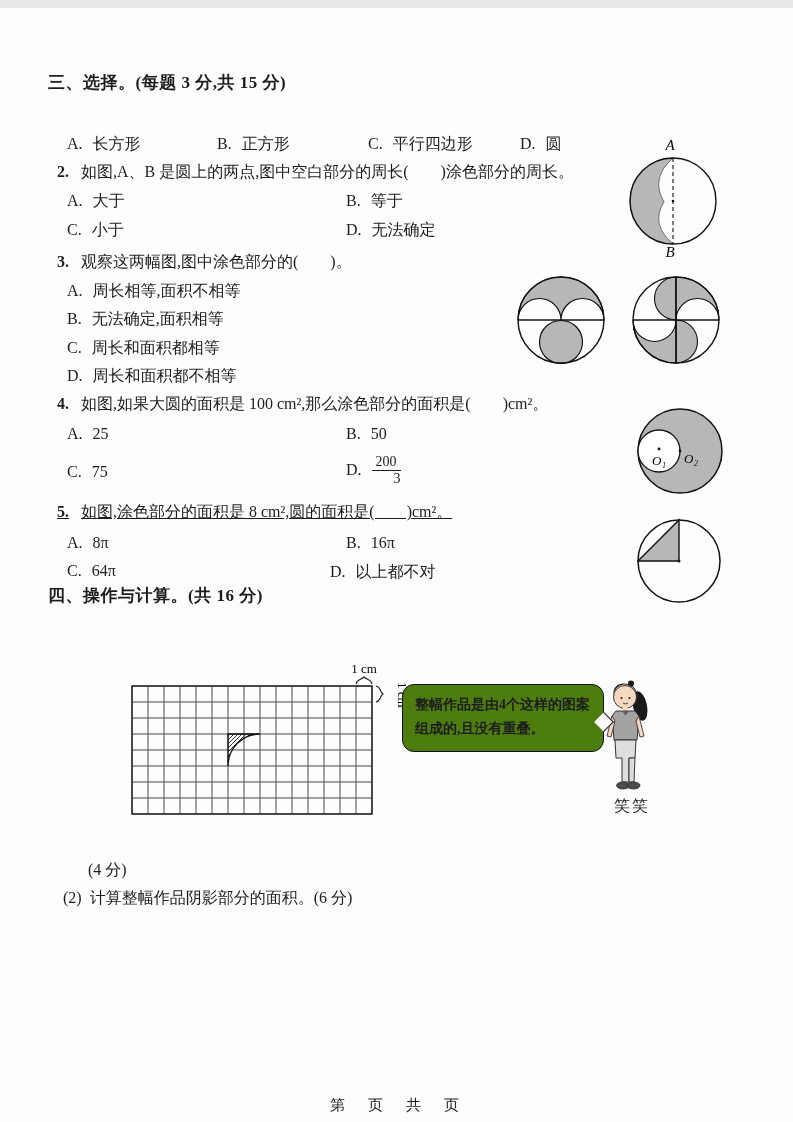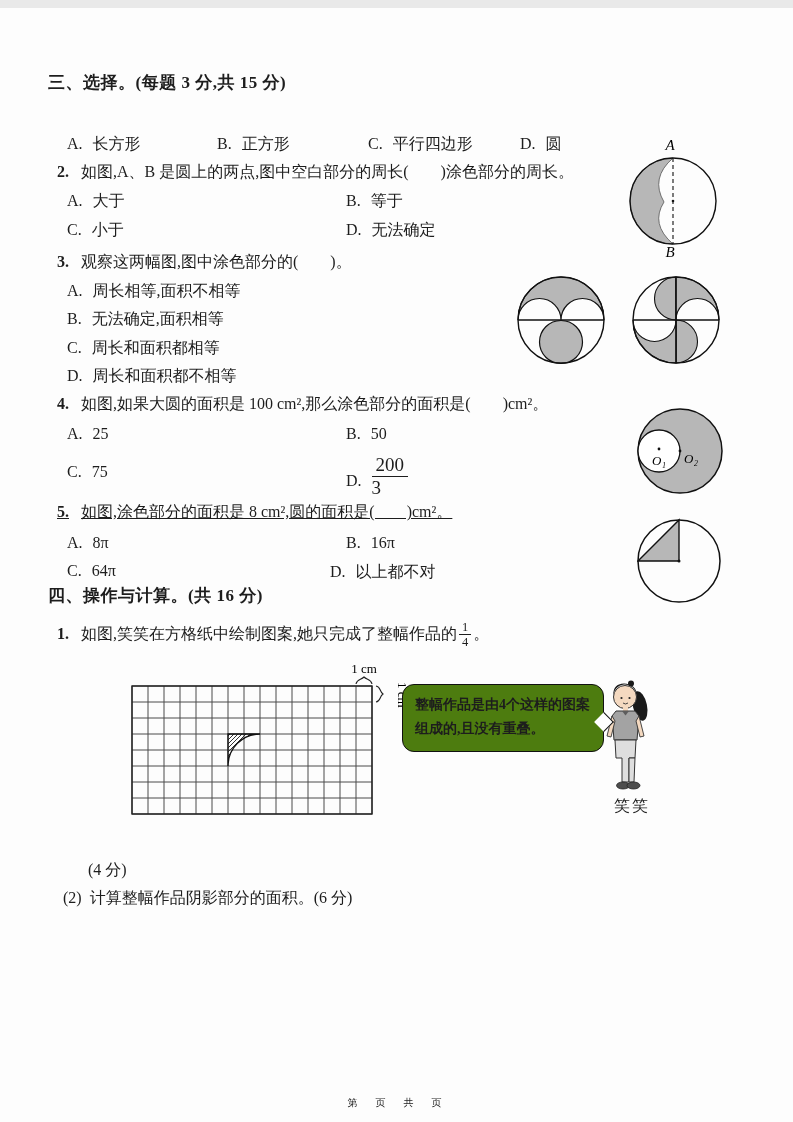--- a/index.html
+++ b/index.html
@@ -11,39 +11,39 @@
     font-family:"Liberation Serif","DejaVu Serif",serif;
     color:#1d1d1d;
     overflow:hidden;
   }
   .abs{position:absolute;white-space:nowrap;}
   .sec-title{font-size:17px;font-weight:bold;letter-spacing:.5px;}
   .qline{font-size:16px;}
   .qnum{font-weight:bold;margin-right:12px;}
   .opt{font-size:16px;}
   .opt .letter{margin-right:10px;}
-  .frac{display:inline-block;vertical-align:-8px;text-align:left;font-size:19px;line-height:1.15;}
+  .frac{display:inline-block;vertical-align:-8px;text-align:right;font-size:14px;line-height:1.15;}
   .frac .fnum{display:block;border-bottom:1.3px solid #1d1d1d;padding:0 4px;}
   .frac .fden{display:block;}
   .frac-inline{display:inline-block;vertical-align:-7px;text-align:center;font-size:12.5px;line-height:1.15;margin:0 2px;}
   .frac-inline .fnum{display:block;border-bottom:1.2px solid #1d1d1d;padding:0 3px;}
   .frac-inline .fden{display:block;}
   .bubble{
     position:absolute;left:402px;top:676px;width:202px;height:68px;
     box-sizing:border-box;background:#4d7c0f;border:1.6px solid #111;
     border-radius:12px;padding:8px 10px 6px 12px;
     font-size:14px;font-weight:600;line-height:24px;z-index:3;
   }
   .bubble-tail{
     position:absolute;right:-8px;top:30px;width:13px;height:13px;background:#fff;
     border-top:1.6px solid #111;border-right:1.6px solid #111;
     transform:rotate(45deg);
   }
   .girl-name{font-size:16px;letter-spacing:2px;}
-  .footer{left:0;right:0;text-align:center;top:1088px;font-size:10px;letter-spacing:4px;}
+  .footer{left:0;right:0;text-align:center;top:1088px;font-size:15px;letter-spacing:4px;}
   svg text{font-family:"Liberation Serif","DejaVu Serif",serif;}
 </style>
 </head>
 <body>
 
 <div class="page">
 
   <div class="abs sec-title" style="left:48px;top:63px;">三、选择。(每题 3 分,共 15 分)</div>
 
   <div class="abs opt" style="left:67px;top:126px;"><span class="letter">A.</span><span>长方形</span></div>
@@ -124,23 +124,20 @@
   <div class="abs opt" style="left:330px;top:554px;"><span class="letter">D.</span><span>以上都不对</span></div>
 
   <svg class="abs" style="left:637px;top:510px;" width="86" height="88" viewBox="0 0 86 88">
     <circle cx="42" cy="43" r="41" fill="none" stroke="#111" stroke-width="1.5"></circle>
     <path d="M42,43 L42,2 L1,43 Z" style="fill:var(--shade,#b7b7b7)" stroke="#111" stroke-width="1.4"></path>
     <circle cx="42" cy="43" r="1.5" fill="#111"></circle>
   </svg>
 
   <div class="abs sec-title" style="left:48px;top:576px;">四、操作与计算。(共 16 分)</div>
 
-  <div class="abs qline" style="left:57px;top:612px;">
-    <span class="qnum">1.</span><span>如图,笑笑在方格纸中绘制图案,她只完成了整幅作品的</span><span class="frac-inline"><span class="fnum">1</span><span class="fden">4</span></span><span>。</span>
-  </div>
 
   <svg class="abs" style="left:126px;top:646px;" width="292" height="172" viewBox="0 0 292 172">
     <defs>
       <pattern id="hatch" patternUnits="userSpaceOnUse" width="4" height="4">
         <path d="M0,4 L4,0" stroke="#333" stroke-width="1"></path>
       </pattern>
     </defs>
     <path d="M6 32V160M22 32V160M38 32V160M54 32V160M70 32V160M86 32V160M102 32V160M118 32V160M134 32V160M150 32V160M166 32V160M182 32V160M198 32V160M214 32V160M230 32V160M246 32V160M6 32H246M6 48H246M6 64H246M6 80H246M6 96H246M6 112H246M6 128H246M6 144H246M6 160H246" stroke="#4a4a4a" stroke-width="1" fill="none"></path>
     <rect x="6" y="32" width="240" height="128" fill="none" stroke="#222" stroke-width="1.4"></rect>
     <path d="M102,80 L134,80 A32,32 0 0 0 102,112 Z" fill="url(#hatch)" stroke="#111" stroke-width="1.3"></path>

